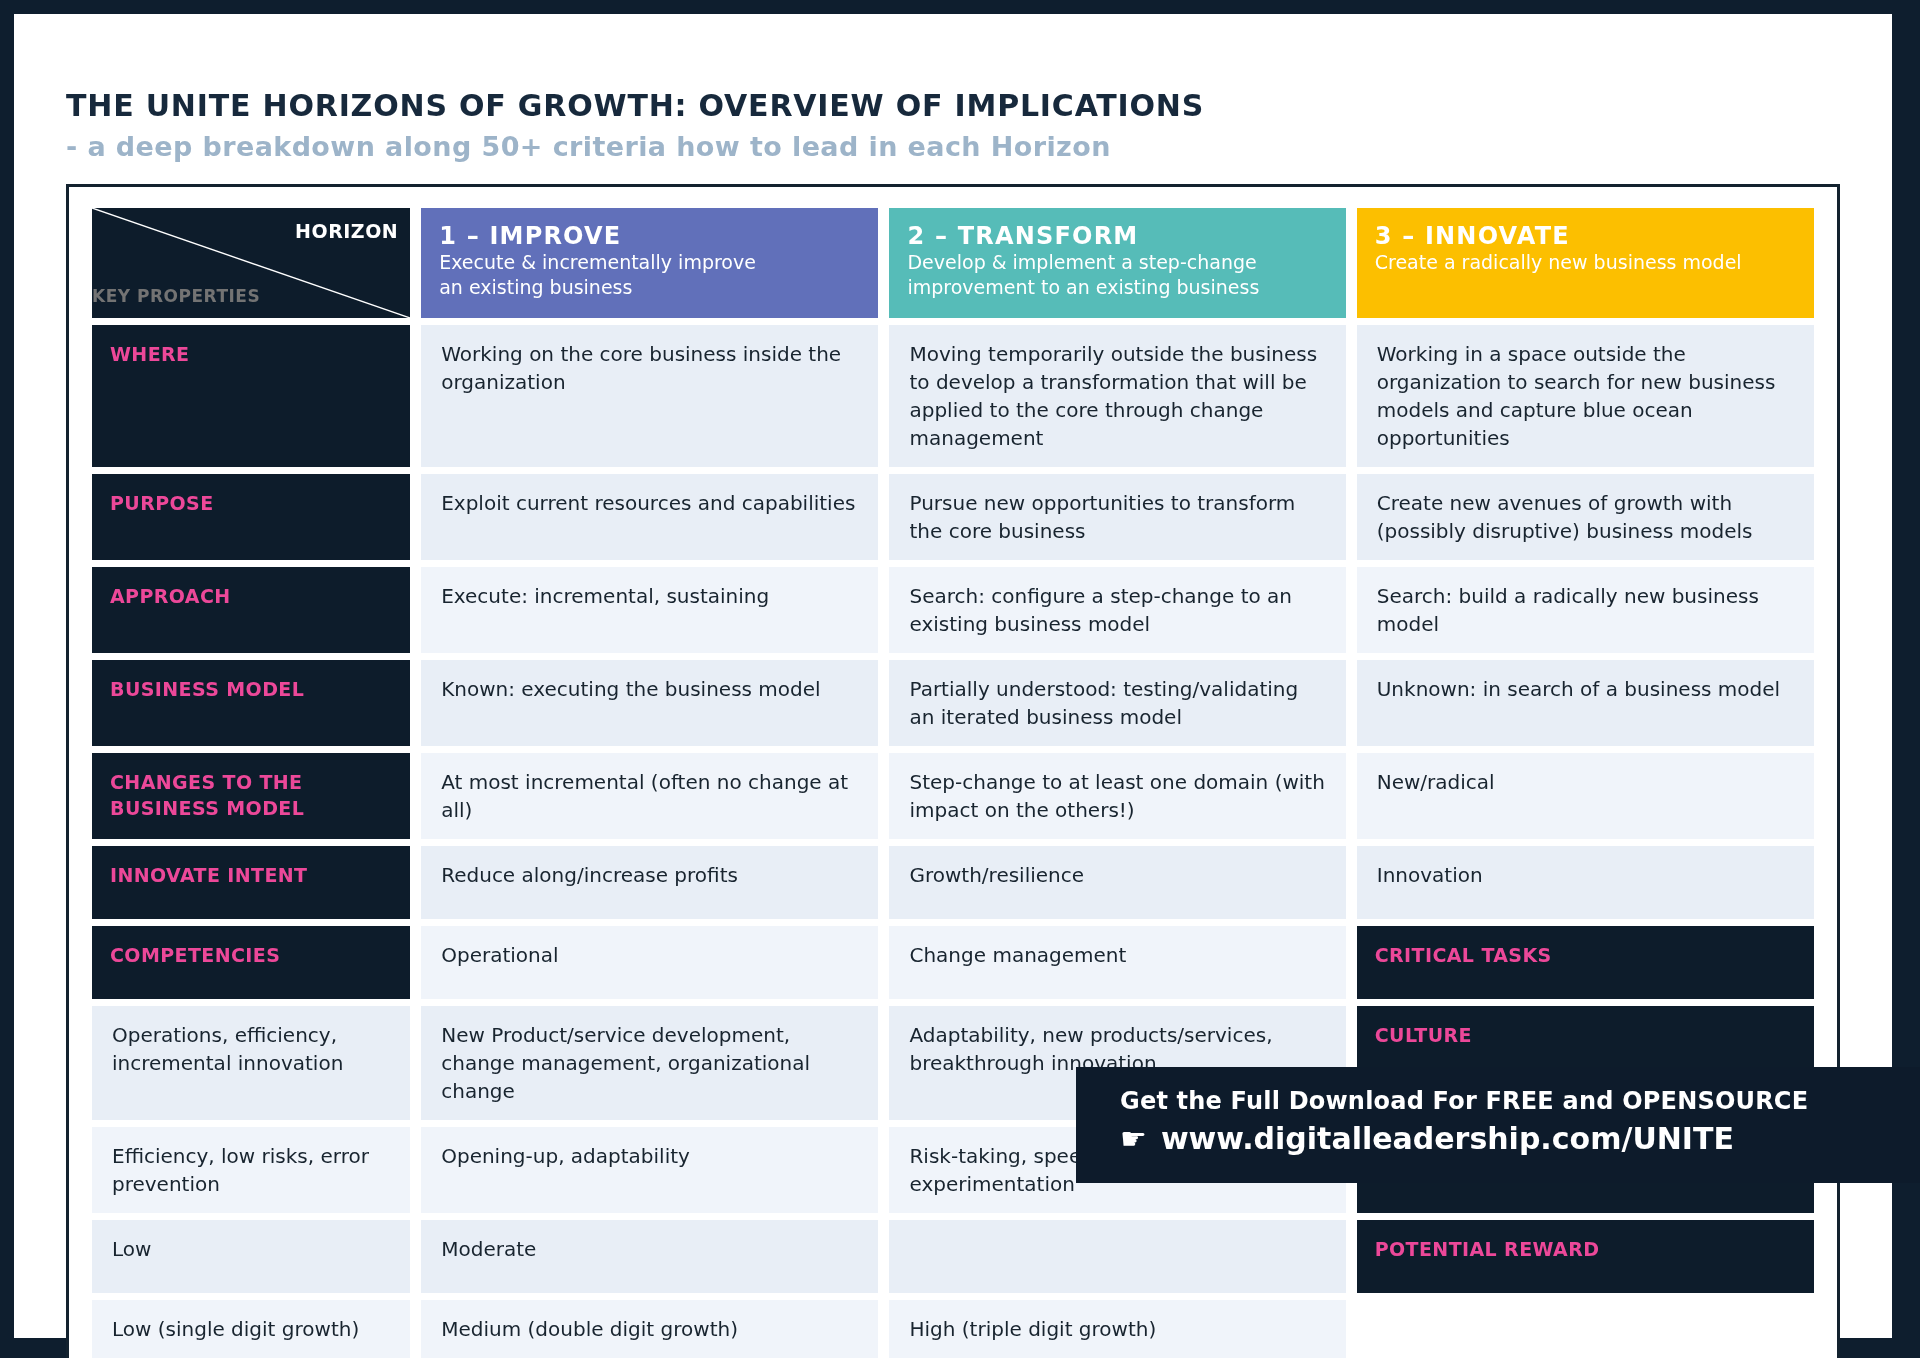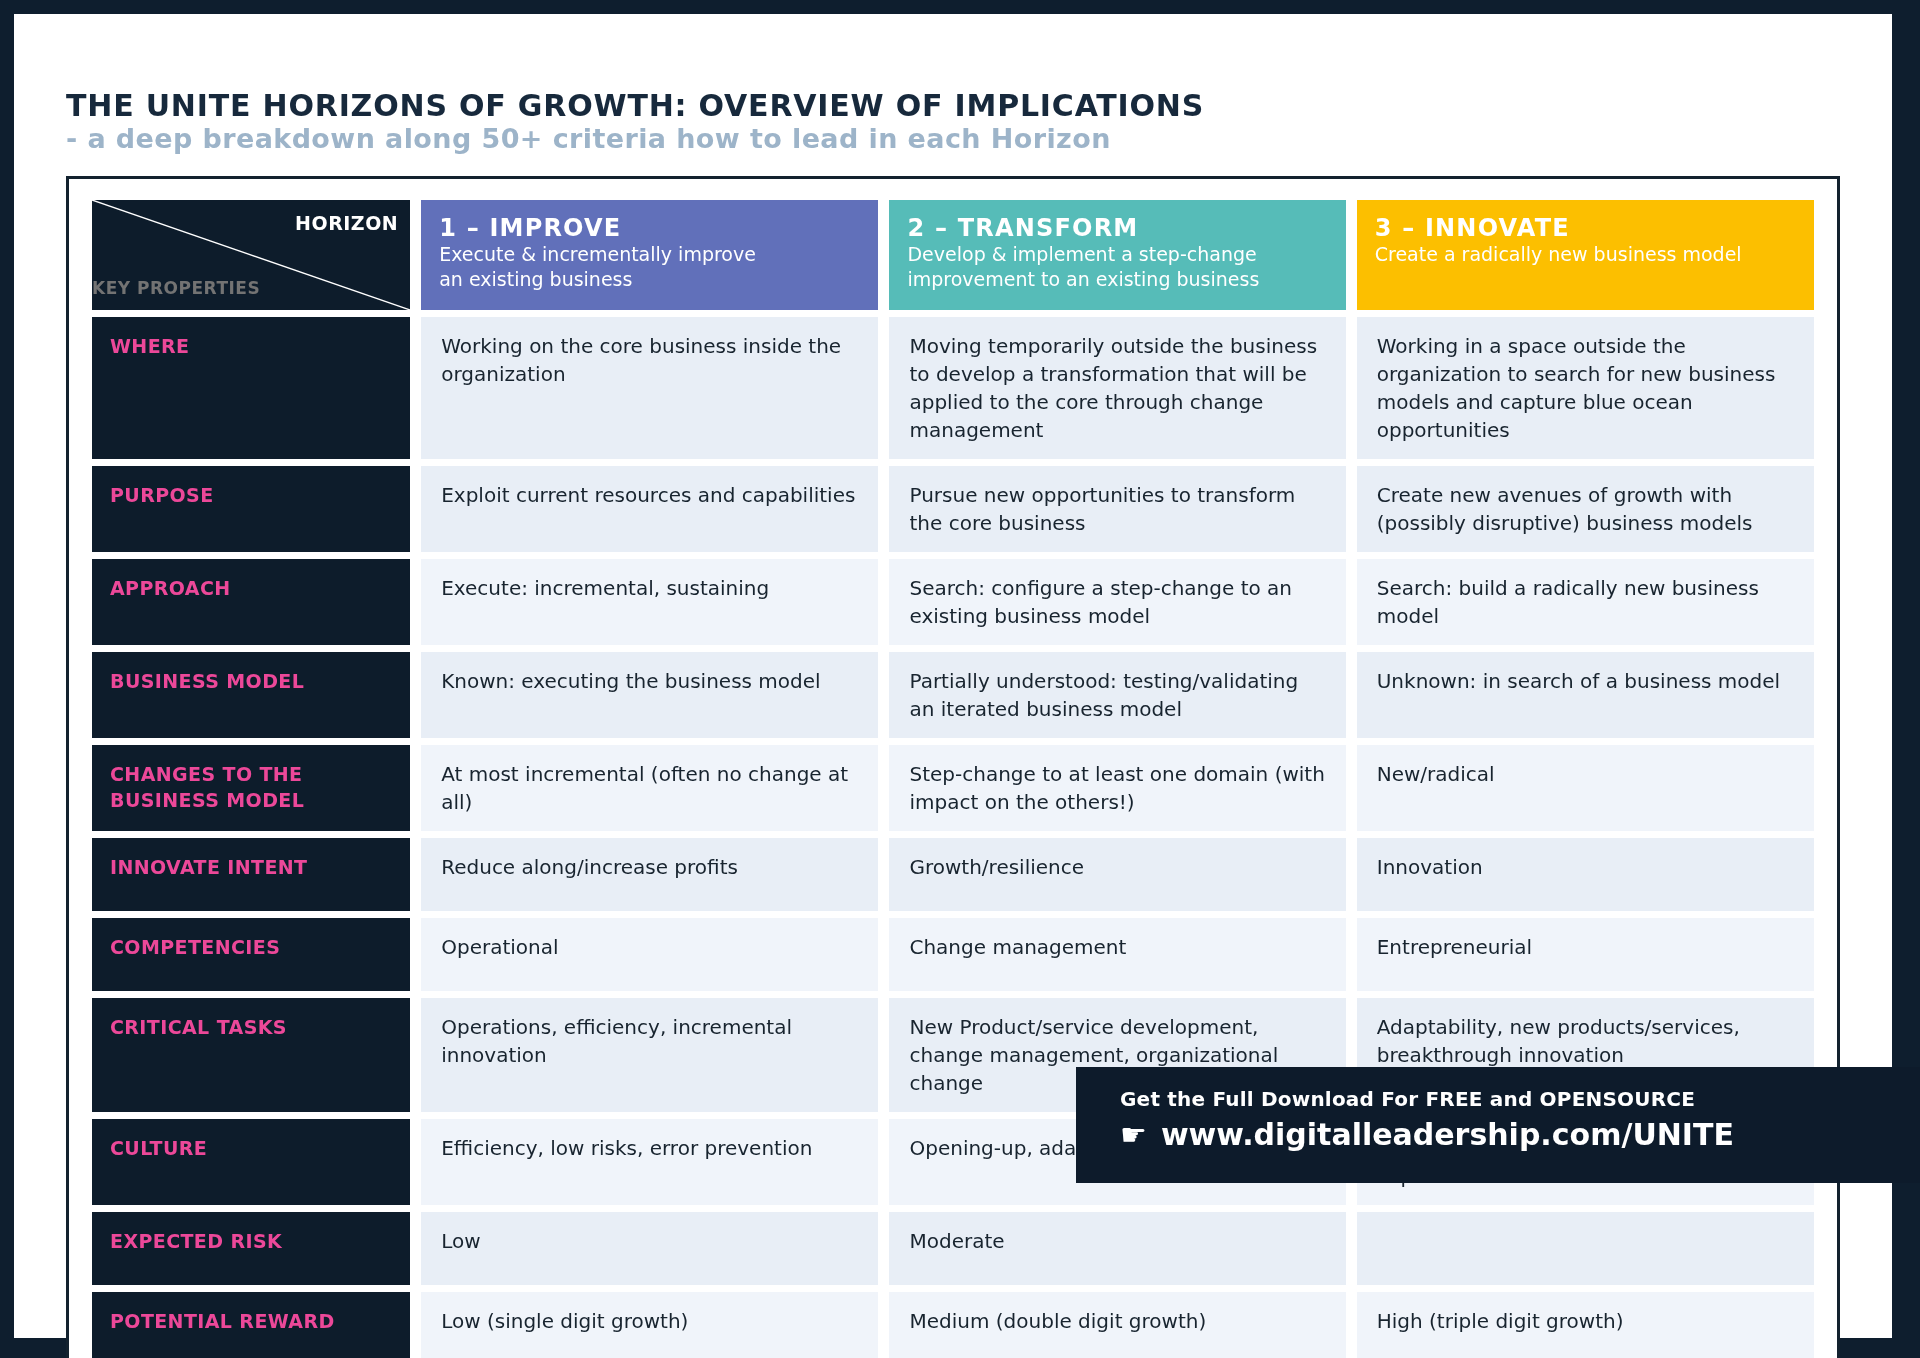--- a/index.html
+++ b/index.html
@@ -3,21 +3,21 @@
 <meta charset="utf-8">
 <style>
   * { margin:0; padding:0; box-sizing:border-box; }
   html,body { width:1920px; height:1358px; }
   body { font-family:"DejaVu Sans", sans-serif; }
 
   .frame { width:1920px; height:1358px; background:#0e1e2e; padding:14px 28px 20px 14px; position:relative; }
   .page  { width:100%; height:100%; background:#ffffff; padding:50px 52px 0 52px; position:relative; }
 
   .title { font-size:30px; font-weight:bold; color:#17293c; letter-spacing:0.8px; margin-top:24px; }
-  .subtitle { font-size:27px; font-weight:600; color:#9db4c9; letter-spacing:0.4px; }
+  .subtitle { font-size:27px; font-weight:600; color:#9db4c9; letter-spacing:0.4px; margin-top:8px; }
 
   .board { margin-top:22px; border:3px solid #13222f; padding:21px 23px; background:#ffffff; }
   .grid  { display:grid; grid-template-columns:325fr 467fr 466fr 467fr; column-gap:11px; row-gap:7px; }
 
   
   .corner { background:#0d1c2b; position:relative; min-height:110px; }
   .corner svg.diag { position:absolute; inset:0; width:100%; height:100%; }
   .corner .top-lab { position:absolute; top:12px; right:12px; color:#fff; font-weight:bold; font-size:19px; letter-spacing:0.5px; }
   .corner .bot-lab { position:absolute; bottom:12px; left:0; color:#737373; font-weight:bold; font-size:17px; letter-spacing:0.5px; }
   .hdr { min-height:110px; padding:14px 18px; color:#fff; }
@@ -31,21 +31,21 @@
   .lbl { background:#0d1c2b; color:#ec4899; font-weight:bold; font-size:19px; letter-spacing:0.4px;
          padding:17px 18px; min-height:73px; line-height:1.35; }
   .val { font-size:20px; color:#18242f; padding:15px 20px; line-height:1.4; min-height:73px; }
   .sa  { background:#e8eef6; }
   .sb  { background:#f0f4fa; }
   .tall { min-height:112px; }
 
   
   .banner { position:absolute; left:1076px; top:1067px; right:0; height:116px; background:#0d1b2b;
             color:#ffffff; padding:20px 20px 0 44px; z-index:10; cursor:pointer; }
-  .banner .b1 { font-size:20px; font-weight:600; letter-spacing:0.2px; }
+  .banner .b1 { font-size:24px; font-weight:600; letter-spacing:0.2px; }
   .banner .b2 { font-size:30px; font-weight:bold; margin-top:6px; display:flex; align-items:center; gap:14px; }
   .banner .hand { font-size:30px; }
 </style>
 </head>
 <body>
 
 <div class="frame">
   <div class="page">
 
     <div class="title">THE UNITE HORIZONS OF GROWTH: OVERVIEW OF IMPLICATIONS</div>
@@ -101,21 +101,20 @@
         <div class="val sb">New/radical</div>
 
         <div class="lbl">INNOVATE INTENT</div>
         <div class="val sa">Reduce along/increase profits</div>
         <div class="val sa">Growth/resilience</div>
         <div class="val sa">Innovation</div>
 
         <div class="lbl">COMPETENCIES</div>
         <div class="val sb">Operational</div>
         <div class="val sb">Change management</div>
-        <div class="val sb">Entrepreneurial</div>
 
         <div class="lbl">CRITICAL TASKS</div>
         <div class="val sa">Operations, efficiency, incremental innovation</div>
         <div class="val sa">New Product/service development, change management, organizational change</div>
         <div class="val sa">Adaptability, new products/services, breakthrough innovation</div>
 
         <div class="lbl">CULTURE</div>
         <div class="val sb">Efficiency, low risks, error prevention</div>
         <div class="val sb">Opening-up, adaptability</div>
         <div class="val sb">Risk-taking, speed, flexibility, experimentation</div>

